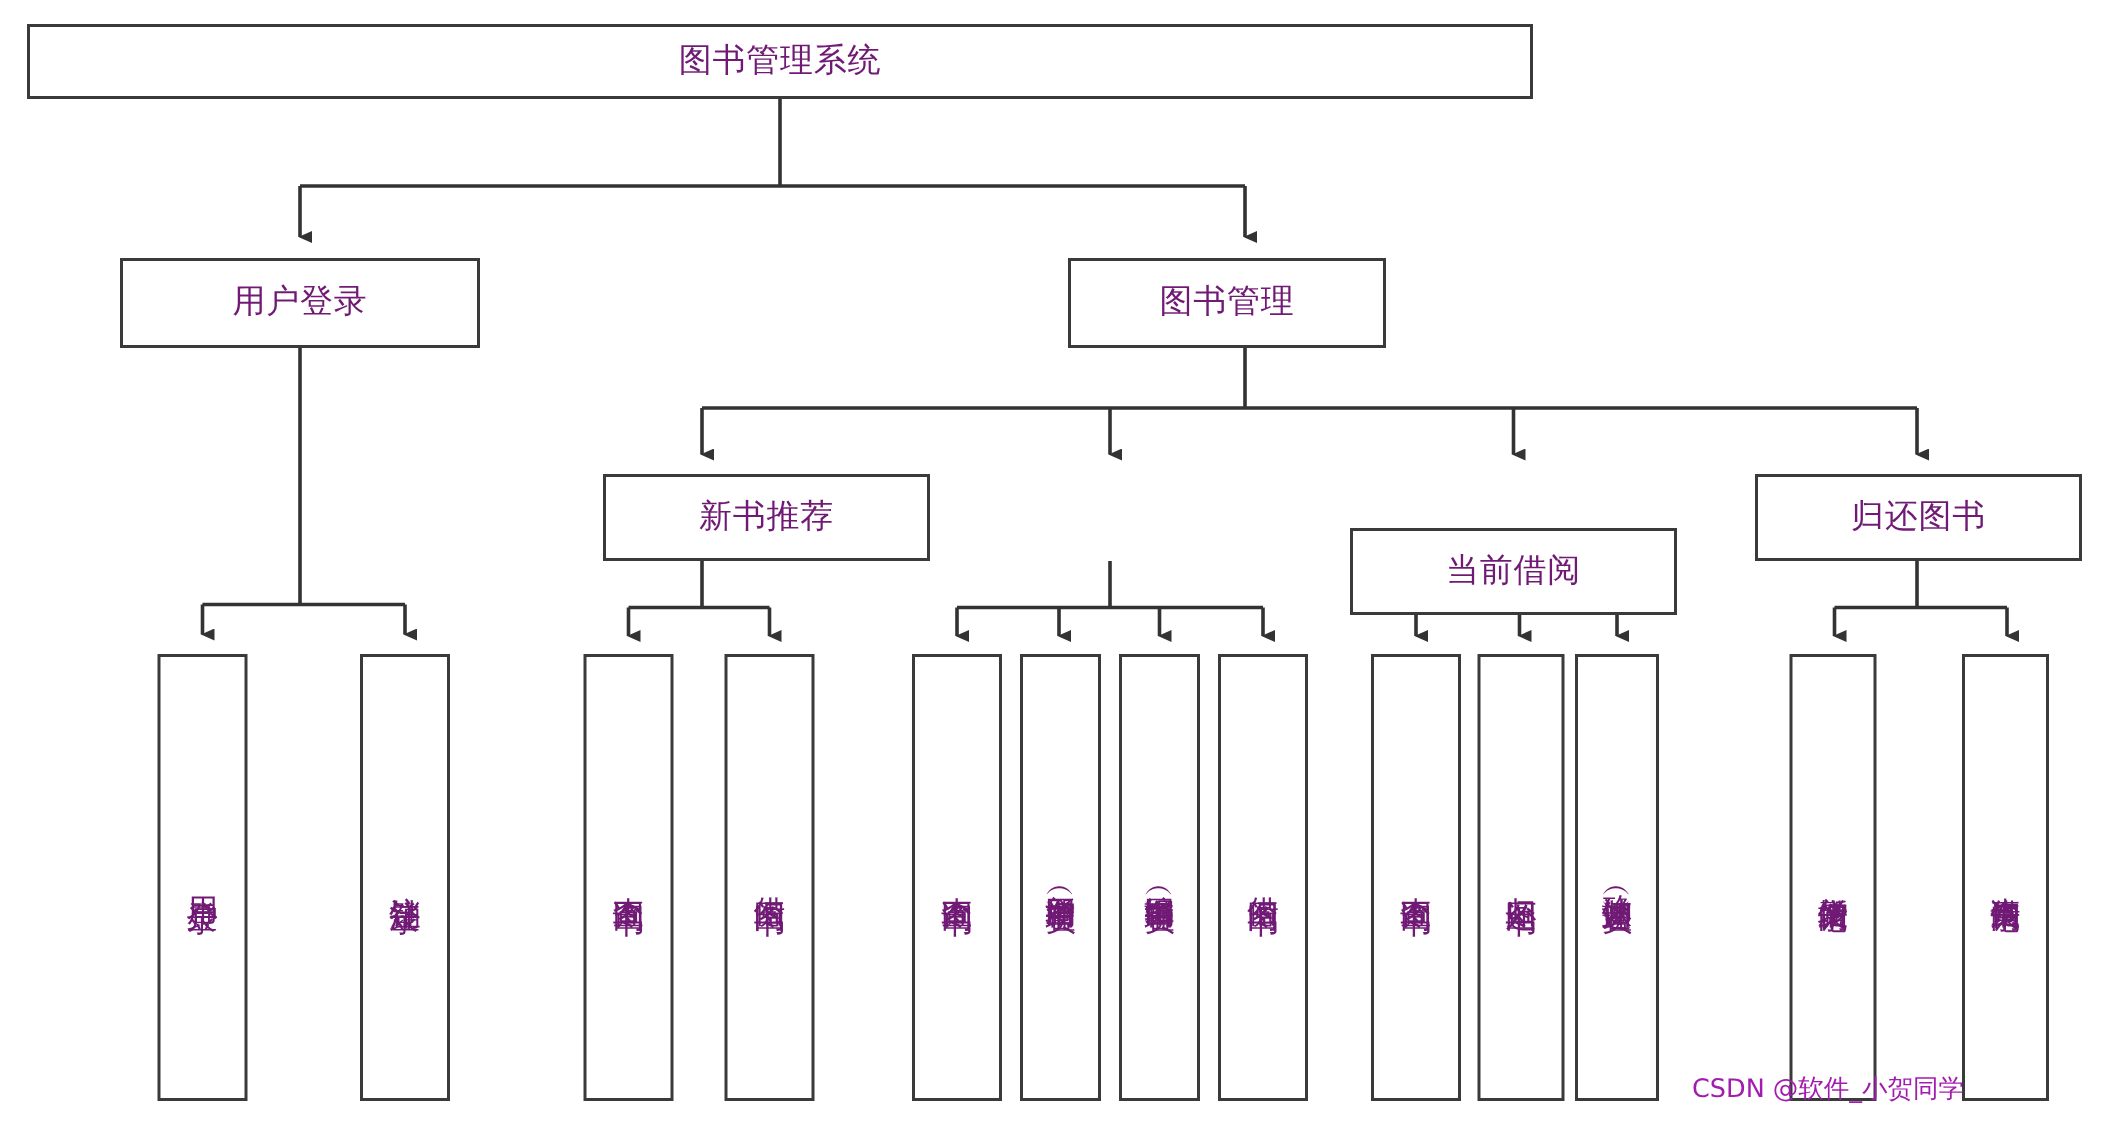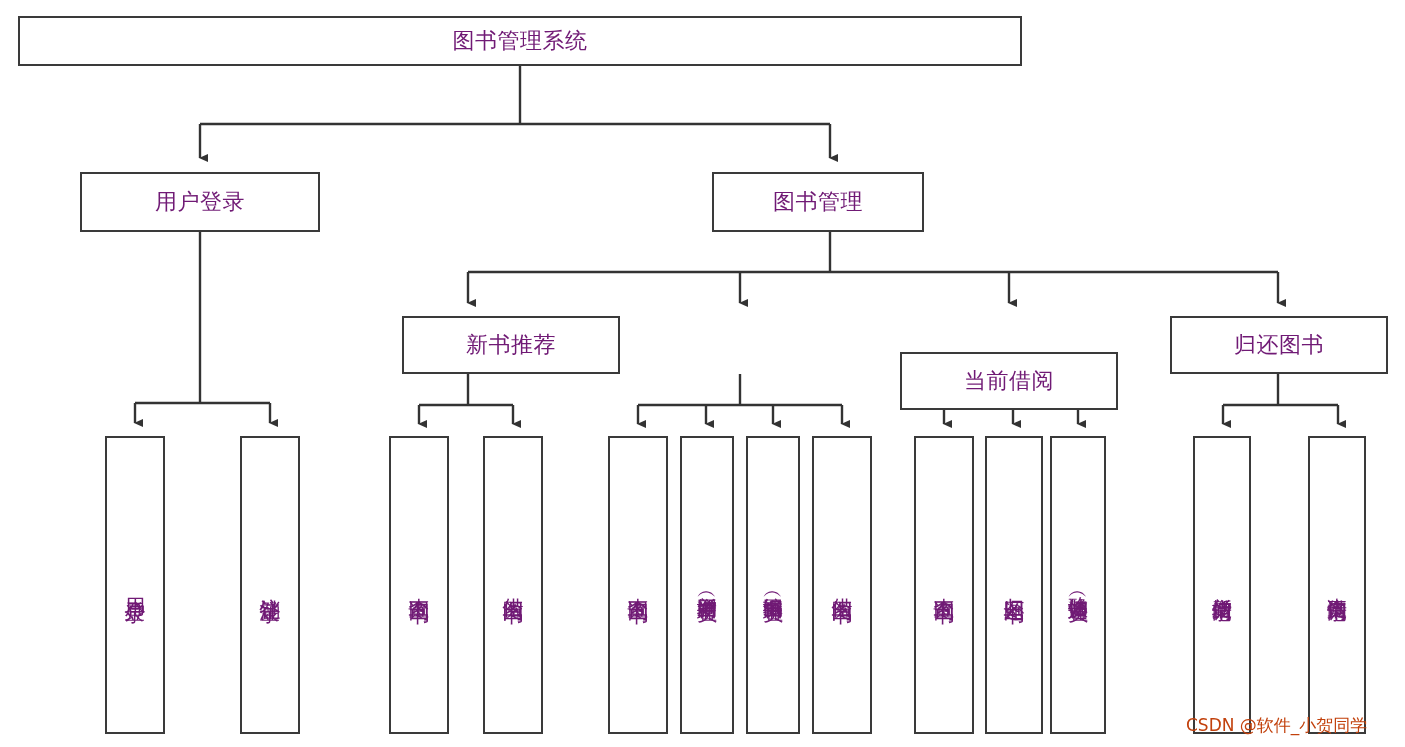--- a/index.html
+++ b/index.html
@@ -52,24 +52,24 @@
     font-size: 21px;
     letter-spacing: 2px;
     line-height: 1.15;
   }
   .vert.narrow .node-label {
     font-size: 20px;
     letter-spacing: 1px;
   }
   #watermark {
     position: absolute;
-    left: 1186px;
+    left: 1128px;
     top: 714px;
     font-size: 17px;
-    color: #c2410c;
+    color: #a21caf;
     font-family: "DejaVu Sans", "Liberation Sans", sans-serif;
     white-space: nowrap;
     pointer-events: none;
   }
 </style>
 </head>
 <body>
 
 <div id="canvas">
 

